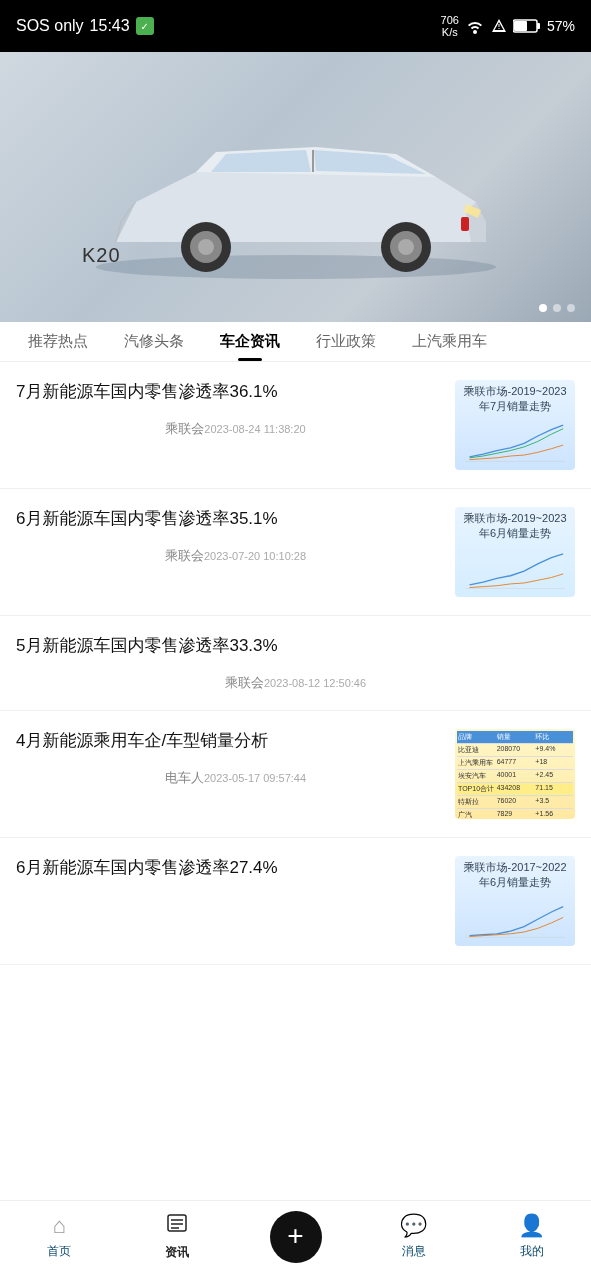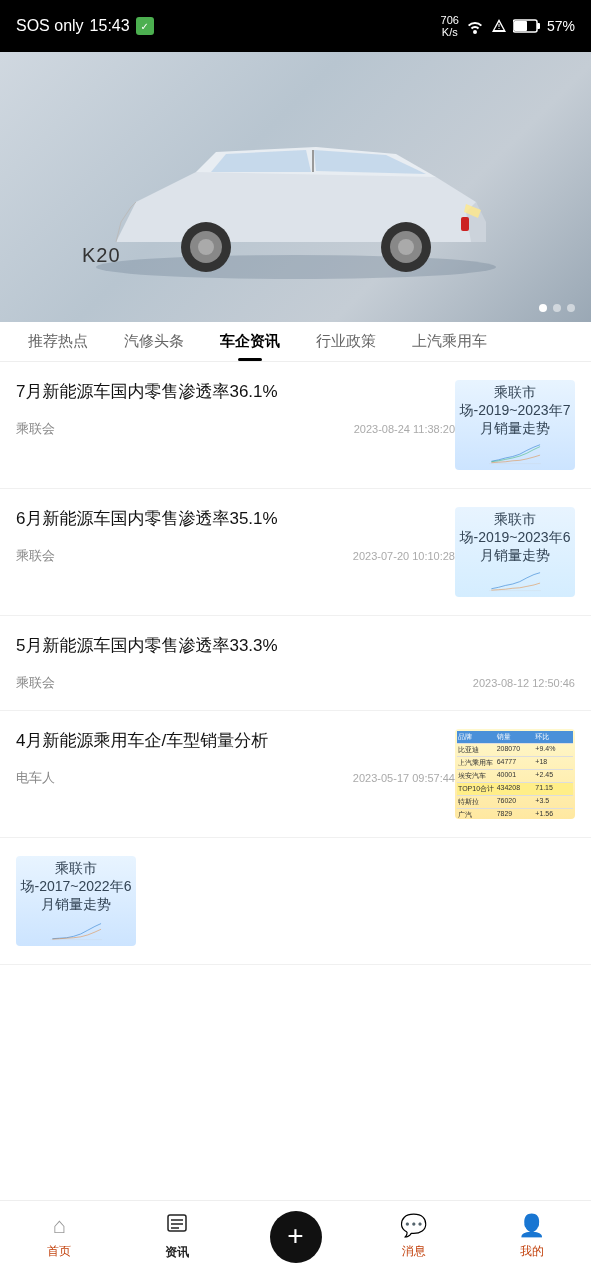--- a/index.html
+++ b/index.html
@@ -137,21 +137,21 @@
     }
     .news-title {
       font-size: 17px;
       font-weight: 500;
       color: #111;
       line-height: 1.4;
       margin-bottom: 16px;
     }
     .news-meta {
       display: flex;
-      justify-content: space-between;
+      justify-content: center;
       align-items: center;
     }
     .news-source {
       font-size: 13px;
       color: #888;
     }
     .news-date {
       font-size: 11px;
       color: #aaa;
     }
@@ -180,21 +180,21 @@
       font-size: 9px;
       color: #456;
       padding: 4px;
       overflow: hidden;
     }
     .chart-lines {
       width: 100%;
       height: 60px;
     }
     .chart-title-mini {
-      font-size: 14px;
+      font-size: 11px;
       color: #345;
       margin-bottom: 2px;
       text-align: center;
     }
 
     
     .table-mini {
       width: 100%;
       height: 100%;
       padding: 2px;
@@ -239,21 +239,21 @@
       gap: 4px;
       cursor: pointer;
       flex: 1;
     }
     .nav-icon {
       font-size: 22px;
       color: #999;
     }
     .nav-label {
       font-size: 12px;
-      color: #c2410c;
+      color: #0c4a6e;
     }
     .nav-item.active .nav-icon,
     .nav-item.active .nav-label {
       color: #222;
     }
     .nav-add-btn {
       width: 52px;
       height: 52px;
       border-radius: 50%;
       background: #111;
@@ -465,20 +465,27 @@
             <div class="table-mini-cell">广汽</div>
             <div class="table-mini-cell">7829</div>
             <div class="table-mini-cell">+1.56</div>
           </div>
 
         </div>
       </div>
     </div>
 
     <div class="news-item">
+      <div class="news-content">
+        <div class="news-title">6月新能源车国内零售渗透率27.4%</div>
+        <div class="news-meta">
+          <span class="news-source"></span>
+          <span class="news-date"></span>
+        </div>
+      </div>
       <div class="news-thumb chart-thumb-1">
         <div class="chart-mini">
           <div class="chart-title-mini">乘联市场-2017~2022年6月销量走势</div>
           <svg class="chart-lines" viewBox="0 0 110 55" xmlns="http://www.w3.org/2000/svg">
             <line x1="0" y1="50" x2="110" y2="50" stroke="#ccc" stroke-width="0.5"></line>
             <polyline points="5,48 20,47 35,46 50,43 65,38 80,30 95,22 108,16" stroke="#4a90d9" stroke-width="1.5" fill="none"></polyline>
             <polyline points="5,49 20,48 35,47 50,46 65,44 80,40 95,34 108,28" stroke="#e67e22" stroke-width="1" fill="none"></polyline>
           </svg>
         </div>
       </div>

